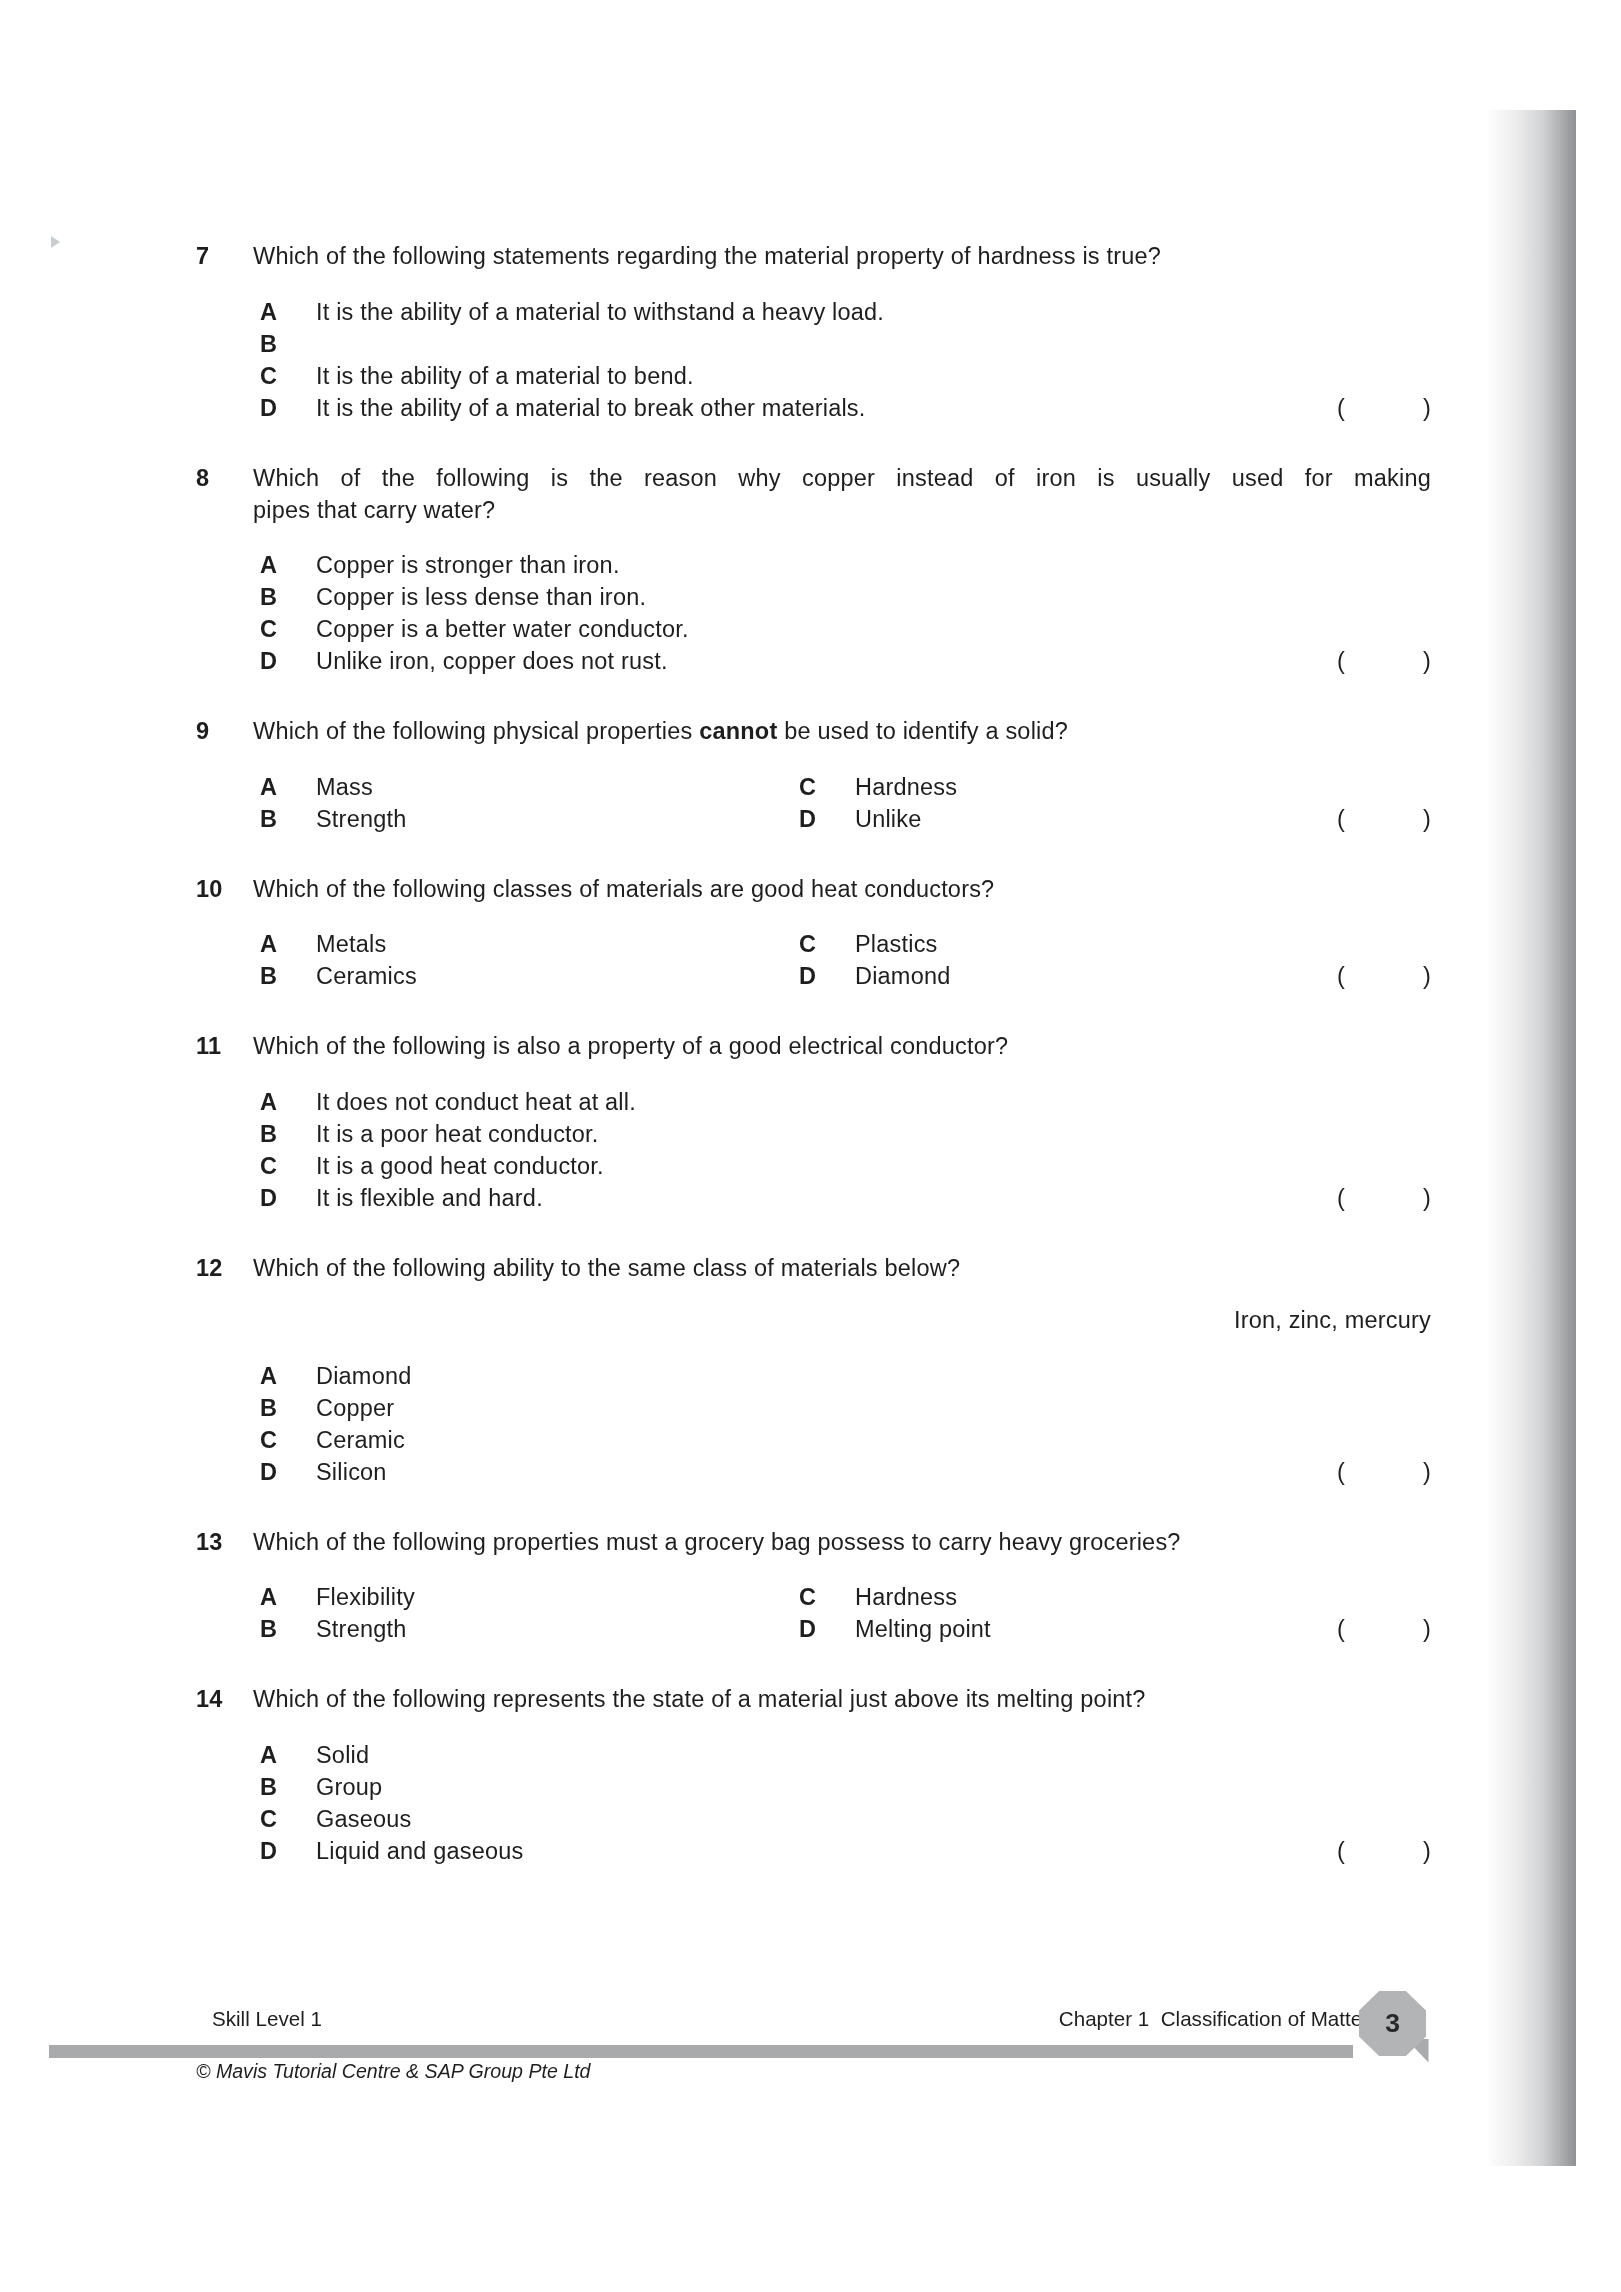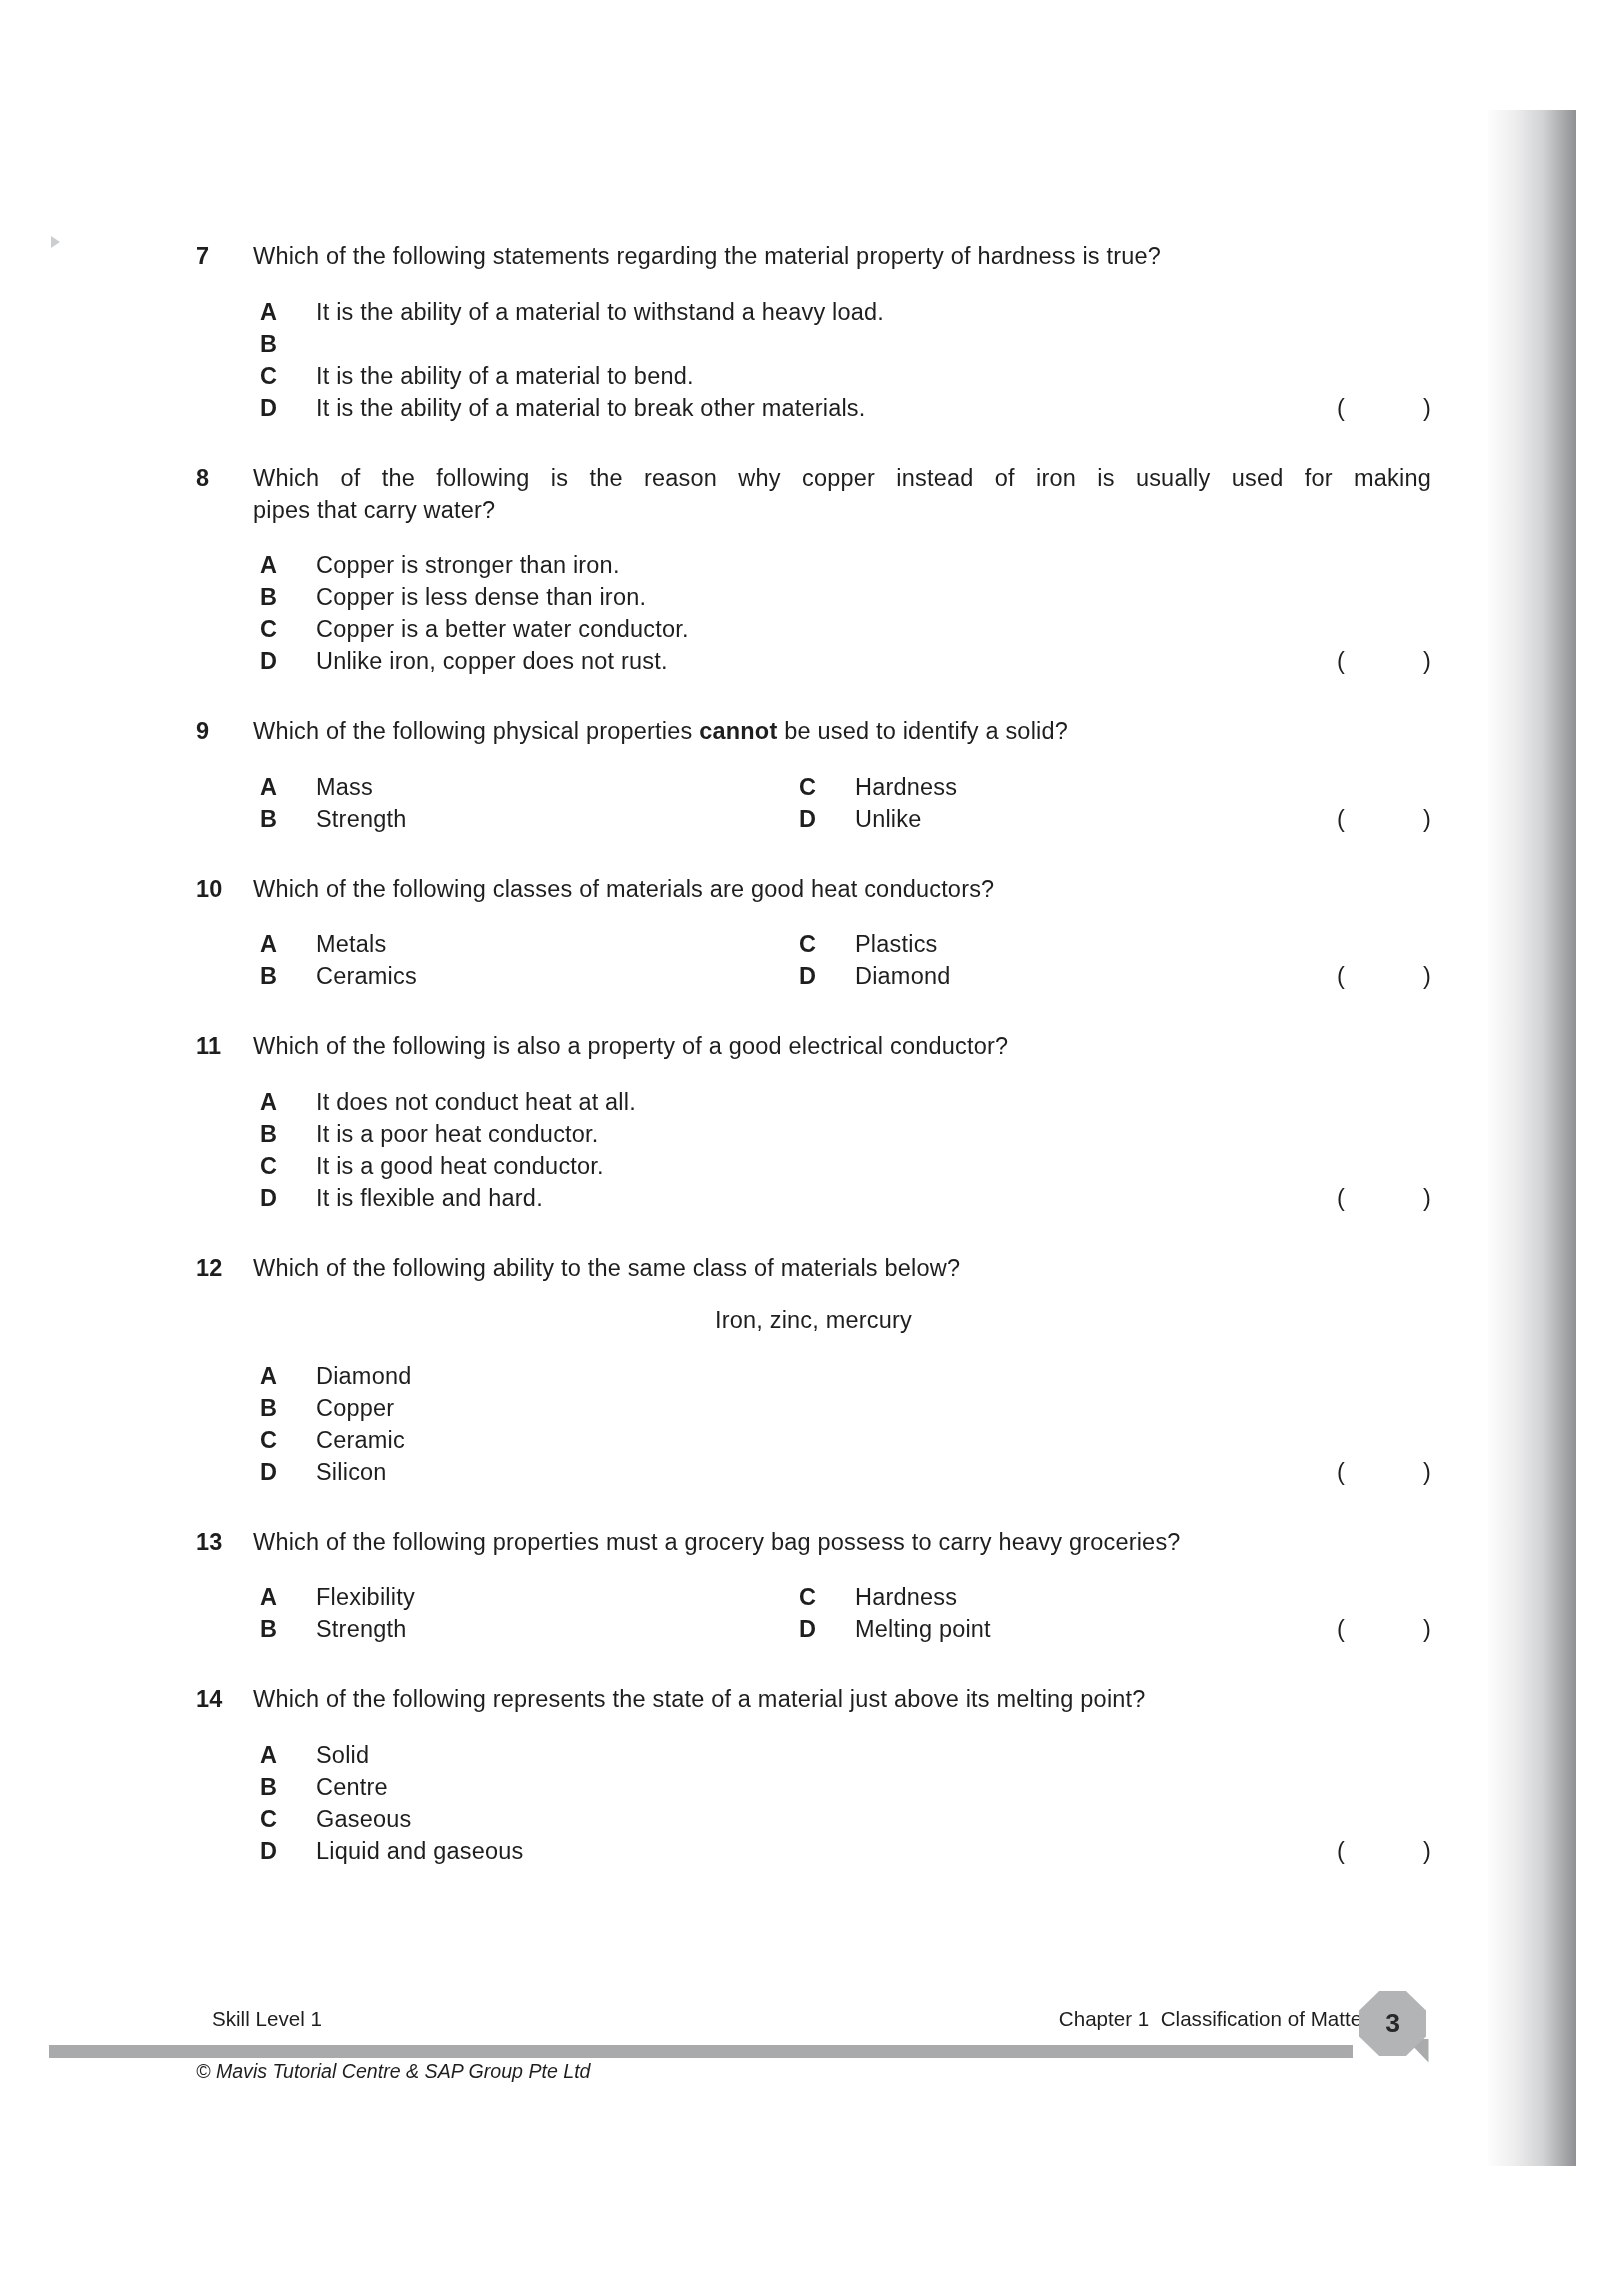--- a/index.html
+++ b/index.html
@@ -25,21 +25,21 @@
   .content {
     position:absolute; left:196px; top:240px; width:1235px;
     font-size:23.5px; letter-spacing:0.2px; line-height:32px;
   }
   .question { margin-bottom:38px; }
   .q-head { display:flex; }
   .q-num { width:57px; flex:none; font-weight:bold; }
   .q-title { flex:1; }
   .t-line.justify { text-align:justify; text-align-last:justify; }
   .bold { font-weight:bold; }
-  .stimulus { margin-top:20.6px; text-align:center; }
+  .stimulus { margin-top:20.6px; text-align:right; }
   .q-options { margin-top:23.5px; }
   .opt-row { position:relative; display:flex; padding-left:64px; }
   .opt-letter { width:56px; flex:none; font-weight:bold; }
   .opt-text.first { width:483px; flex:none; }
   .parens {
     position:absolute; right:0; top:0; width:94px;
     display:flex; justify-content:space-between;
   }
   
   .footer-left  { position:absolute; left:196px; top:2007px; font-size:20.6px;margin-left:16px; }
@@ -272,21 +272,21 @@
             <div class="t-line"><span>Which of the following represents the state of a material just above its melting point?</span></div>
           </div>
         </div>
         <div class="q-options">
           <div class="opt-row">
             <span class="opt-letter">A</span>
             <span class="opt-text">Solid</span>
           </div>
           <div class="opt-row">
             <span class="opt-letter">B</span>
-            <span class="opt-text">Centre</span>
+            <span class="opt-text">Group</span>
           </div>
           <div class="opt-row">
             <span class="opt-letter">C</span>
             <span class="opt-text">Gaseous</span>
           </div>
           <div class="opt-row">
             <span class="opt-letter">D</span>
             <span class="opt-text">Liquid and gaseous</span>
             <span class="parens">
               <span>(</span>

